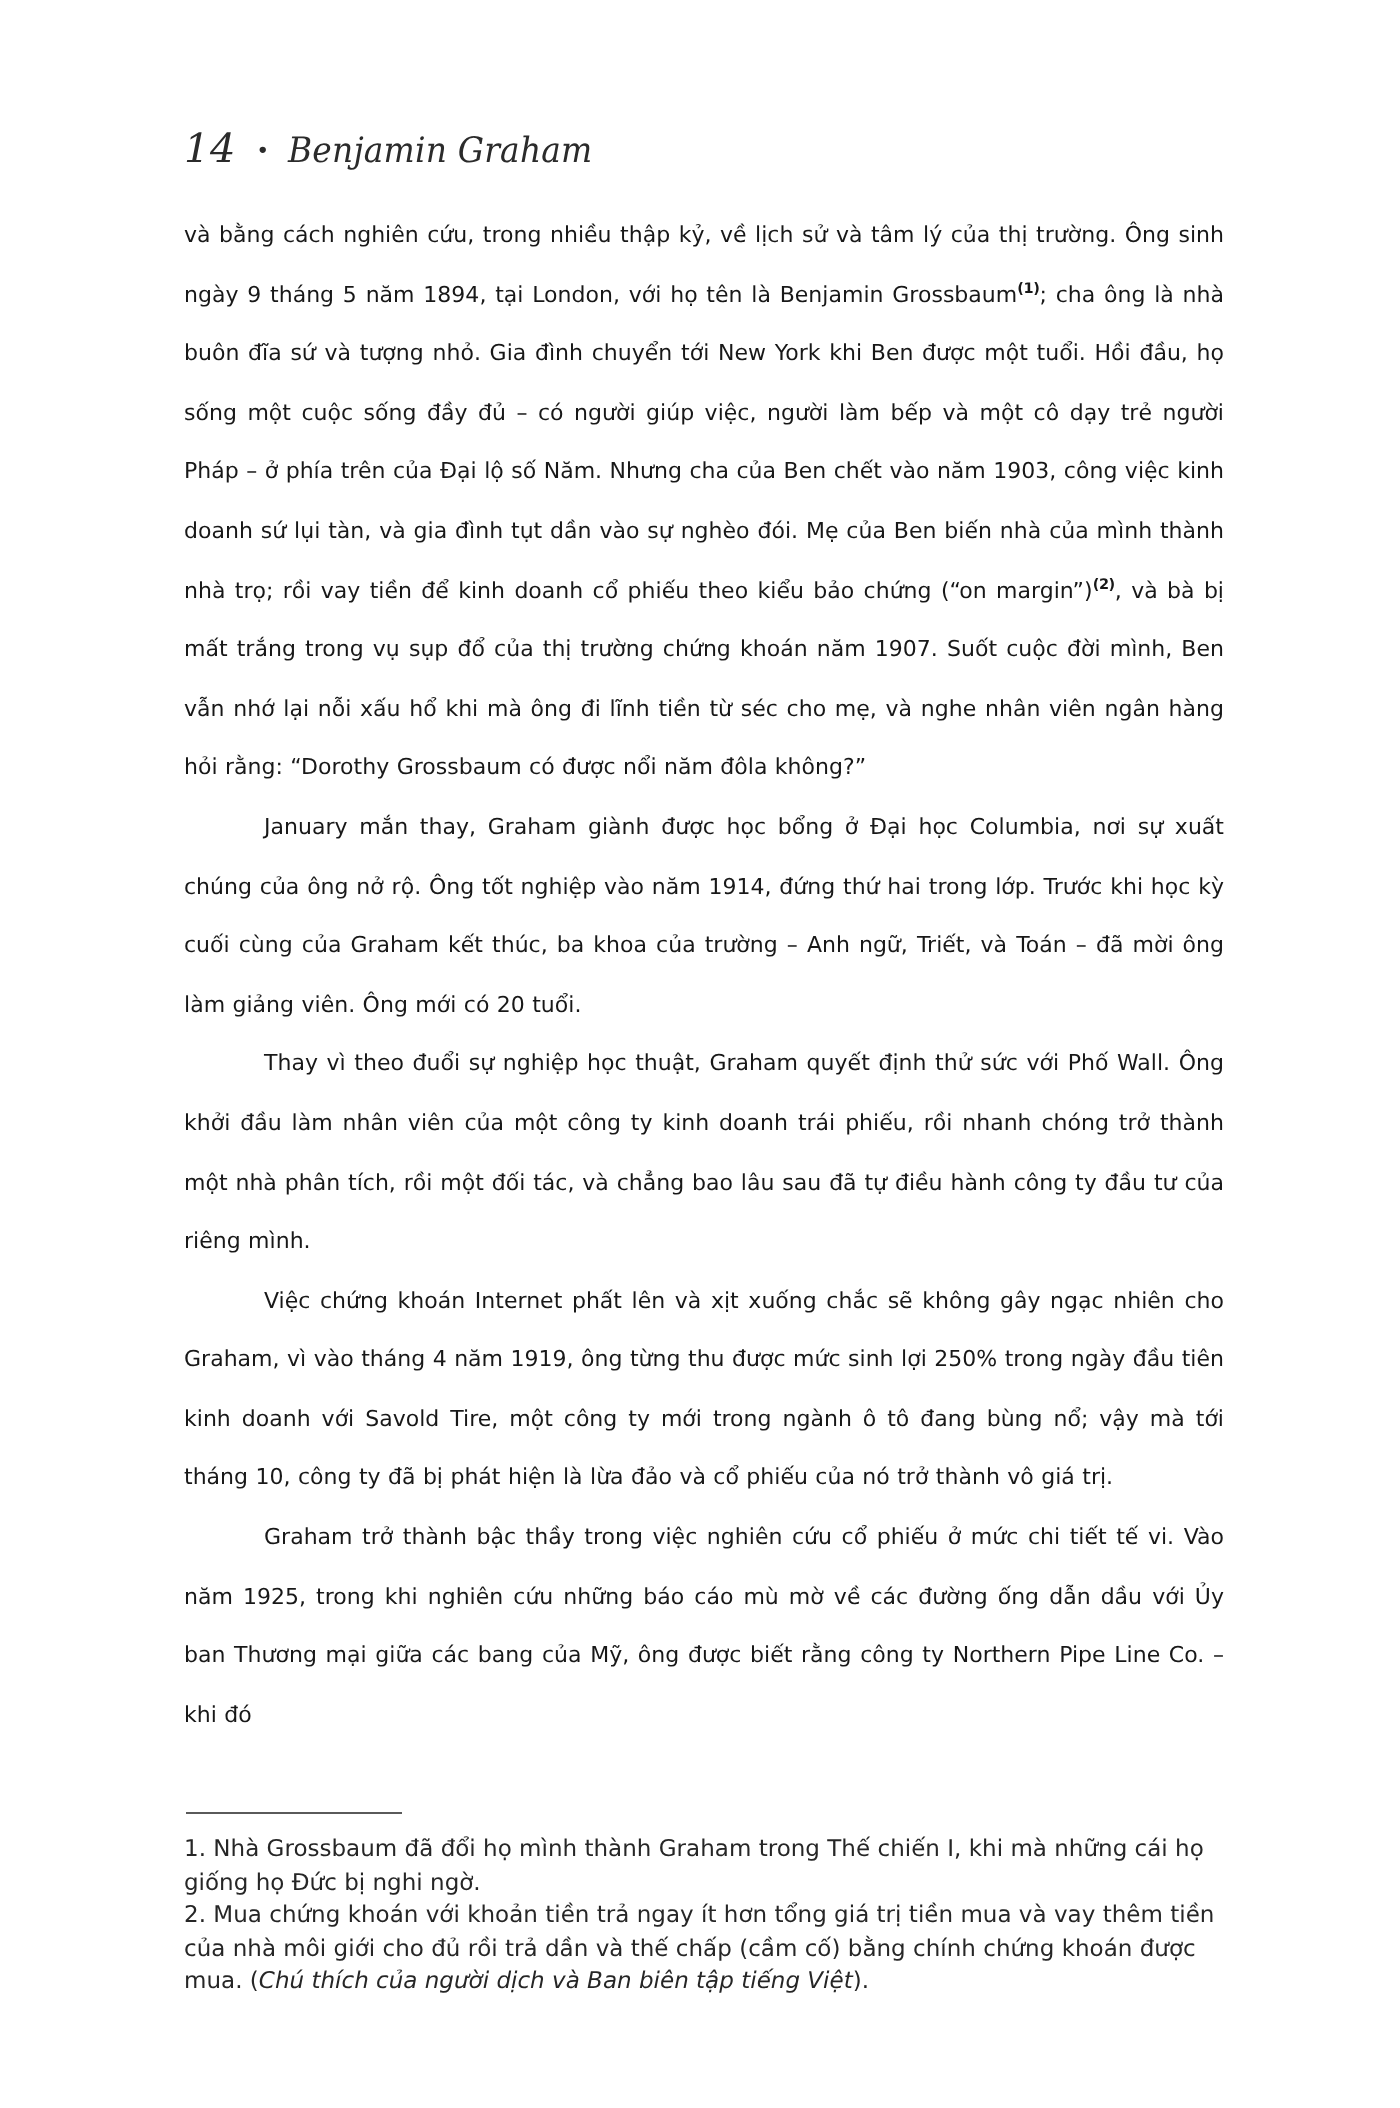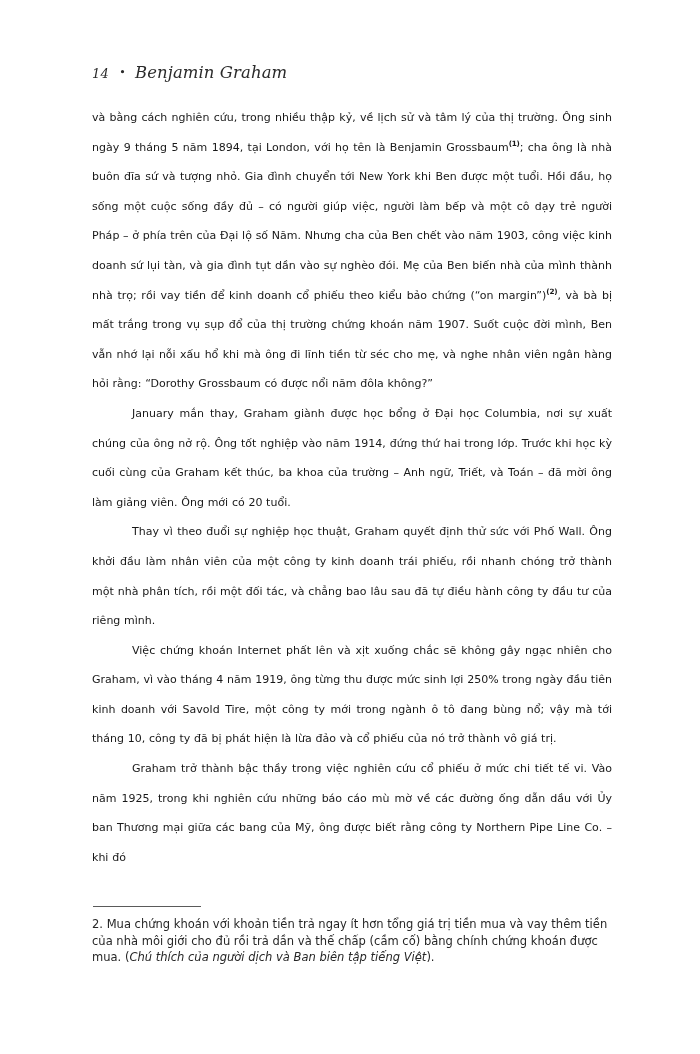--- a/index.html
+++ b/index.html
@@ -30,21 +30,21 @@
     left: 92px;
     top: 62px;
     display: flex;
     align-items: baseline;
     gap: 0;
     font-family: "DejaVu Serif", "Liberation Serif", serif;
     color: #2b2b2b;
     white-space: nowrap;
   }
   .running-head .folio {
-    font-size: 13px;
+    font-size: 20px;
     font-style: italic;
     letter-spacing: 0.3px;
   }
   .running-head .sep {
     font-size: 11px;
     padding: 0 9px 0 10px;
     position: relative;
     top: -2px;
   }
   .running-head .book-title {
@@ -104,21 +104,20 @@
   p.footnote {
     margin: 0;
     font-size: 11.5px;
     line-height: 16.6px;
     color: #262626;
     text-align: left;
     letter-spacing: 0.01px;
   }
   p.footnote + p.footnote {
     margin-top: 0;
-    font-weight: bold;
   }
   .fn-em {
     font-style: italic;
   }
 </style>
 </head>
 <body>
 
 <div class="page">
 
@@ -132,17 +131,18 @@
       <p class="para"><span>và bằng cách nghiên cứu, trong nhiều thập kỷ, về lịch sử và tâm lý của thị trường. Ông sinh ngày 9 tháng 5 năm 1894, tại London, với họ tên là Benjamin Grossbaum</span><sup class="fn-ref">(1)</sup><span>; cha ông là nhà buôn đĩa sứ và tượng nhỏ. Gia đình chuyển tới New York khi Ben được một tuổi. Hồi đầu, họ sống một cuộc sống đầy đủ – có người giúp việc, người làm bếp và một cô dạy trẻ người Pháp – ở phía trên của Đại lộ số Năm. Nhưng cha của Ben chết vào năm 1903, công việc kinh doanh sứ lụi tàn, và gia đình tụt dần vào sự nghèo đói. Mẹ của Ben biến nhà của mình thành nhà trọ; rồi vay tiền để kinh doanh cổ phiếu theo kiểu bảo chứng (“on margin”)</span><sup class="fn-ref">(2)</sup><span>, và bà bị mất trắng trong vụ sụp đổ của thị trường chứng khoán năm 1907. Suốt cuộc đời mình, Ben vẫn nhớ lại nỗi xấu hổ khi mà ông đi lĩnh tiền từ séc cho mẹ, và nghe nhân viên ngân hàng hỏi rằng: “Dorothy Grossbaum có được nổi năm đôla không?”</span></p>
       <p class="para indent"><span>January mắn thay, Graham giành được học bổng ở Đại học Columbia, nơi sự xuất chúng của ông nở rộ. Ông tốt nghiệp vào năm 1914, đứng thứ hai trong lớp. Trước khi học kỳ cuối cùng của Graham kết thúc, ba khoa của trường – Anh ngữ, Triết, và Toán – đã mời ông làm giảng viên. Ông mới có 20 tuổi.</span></p>
       <p class="para indent"><span>Thay vì theo đuổi sự nghiệp học thuật, Graham quyết định thử sức với Phố Wall. Ông khởi đầu làm nhân viên của một công ty kinh doanh trái phiếu, rồi nhanh chóng trở thành một nhà phân tích, rồi một đối tác, và chẳng bao lâu sau đã tự điều hành công ty đầu tư của riêng mình.</span></p>
       <p class="para indent"><span>Việc chứng khoán Internet phất lên và xịt xuống chắc sẽ không gây ngạc nhiên cho Graham, vì vào tháng 4 năm 1919, ông từng thu được mức sinh lợi 250% trong ngày đầu tiên kinh doanh với Savold Tire, một công ty mới trong ngành ô tô đang bùng nổ; vậy mà tới tháng 10, công ty đã bị phát hiện là lừa đảo và cổ phiếu của nó trở thành vô giá trị.</span></p>
       <p class="para indent"><span>Graham trở thành bậc thầy trong việc nghiên cứu cổ phiếu ở mức chi tiết tế vi. Vào năm 1925, trong khi nghiên cứu những báo cáo mù mờ về các đường ống dẫn dầu với Ủy ban Thương mại giữa các bang của Mỹ, ông được biết rằng công ty Northern Pipe Line Co. – khi đó</span></p>
     </div>
 
   <div class="footnotes">
     <hr class="fn-rule">
     <div class="fn-list">
+        <p class="footnote"><span>1. Nhà Grossbaum đã đổi họ mình thành Graham trong Thế chiến I, khi mà những cái họ giống họ Đức bị nghi ngờ.</span></p>
         <p class="footnote"><span>2. Mua chứng khoán với khoản tiền trả ngay ít hơn tổng giá trị tiền mua và vay thêm tiền của nhà môi giới cho đủ rồi trả dần và thế chấp (cầm cố) bằng chính chứng khoán được mua. (</span><span class="fn-em">Chú thích của người dịch và Ban biên tập tiếng Việt</span><span>).</span></p>
       </div>
   </div>
 
 </div>
 
 </body></html>

